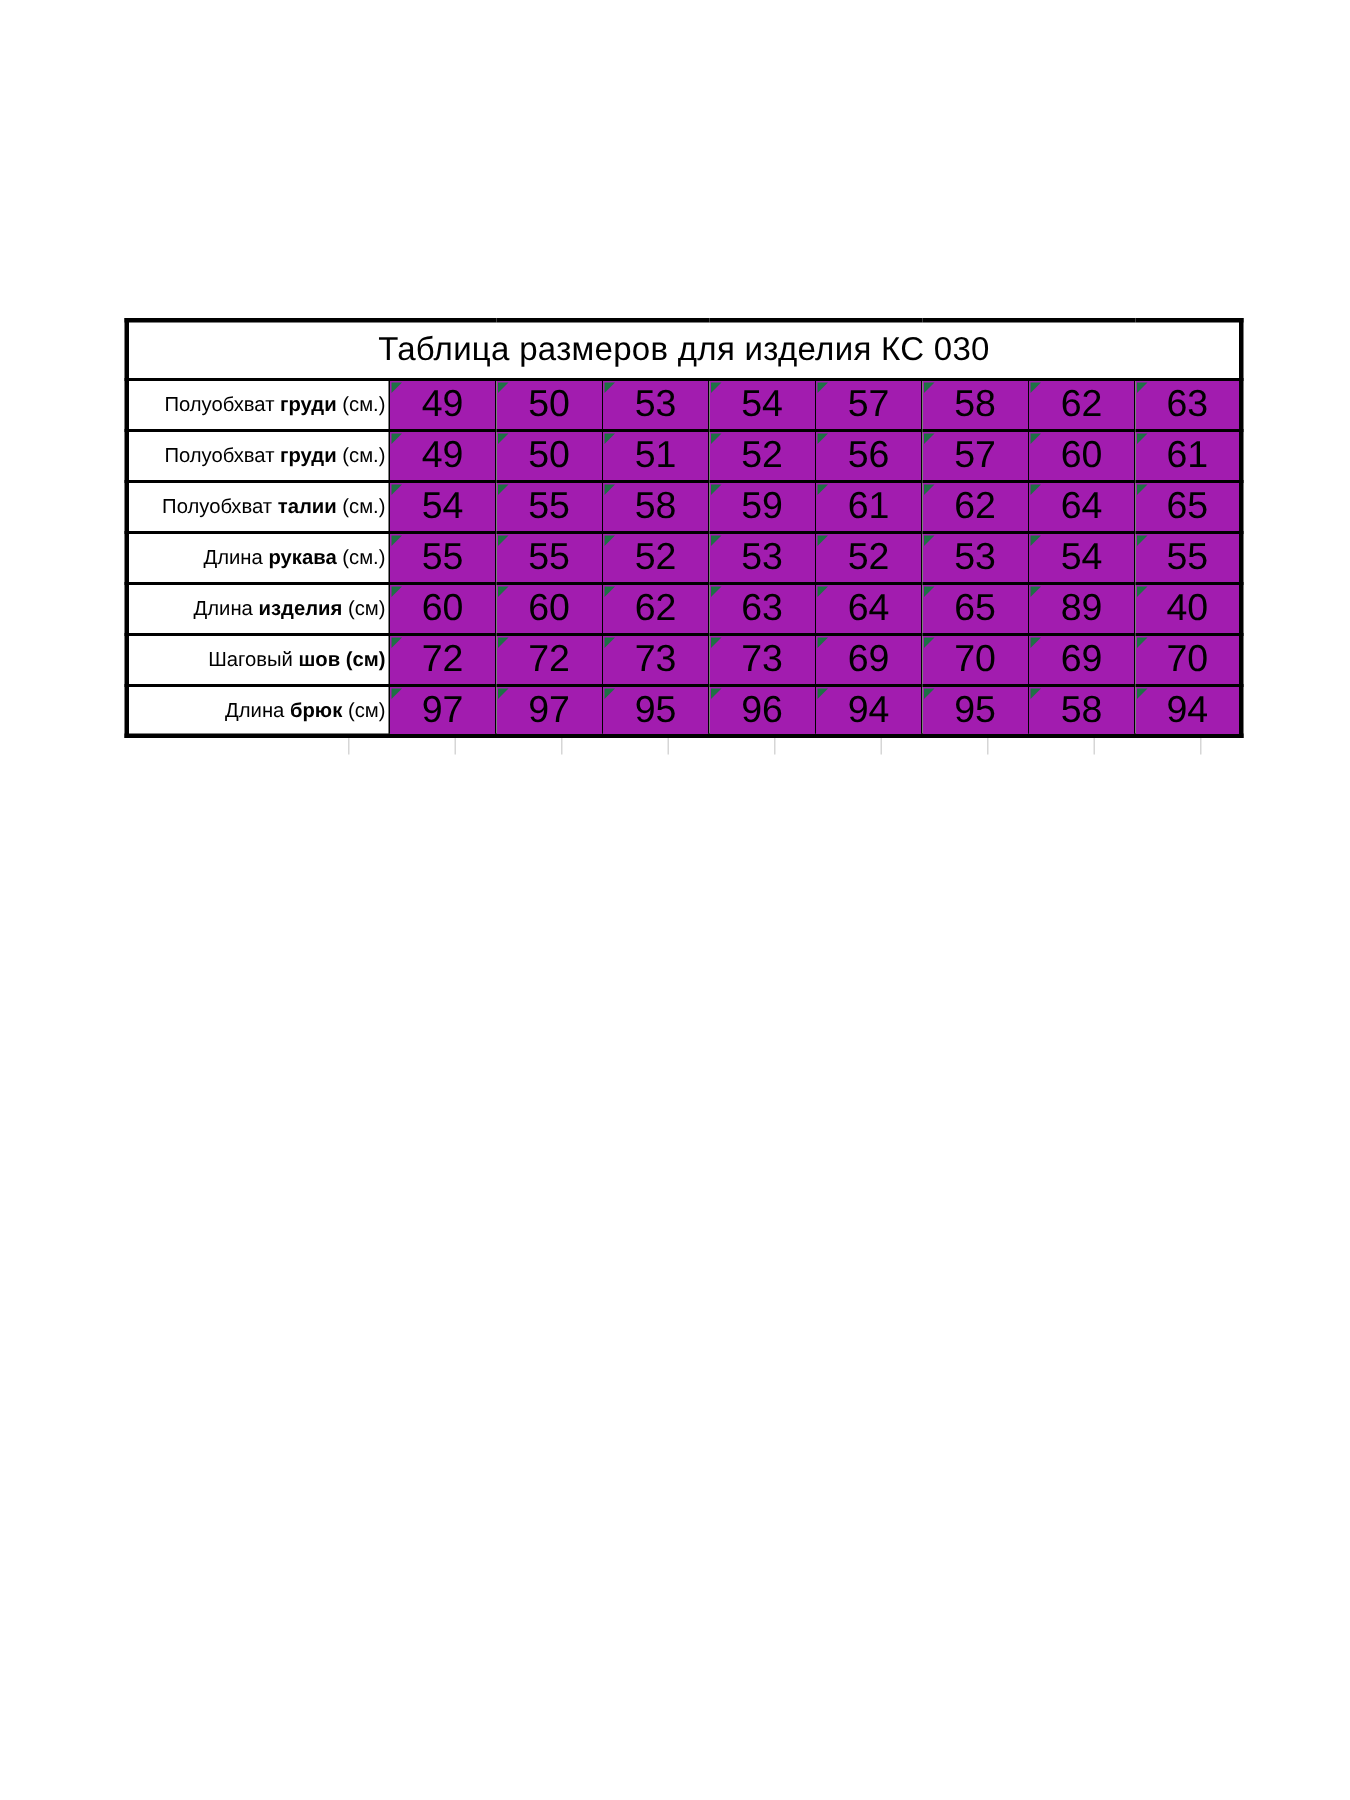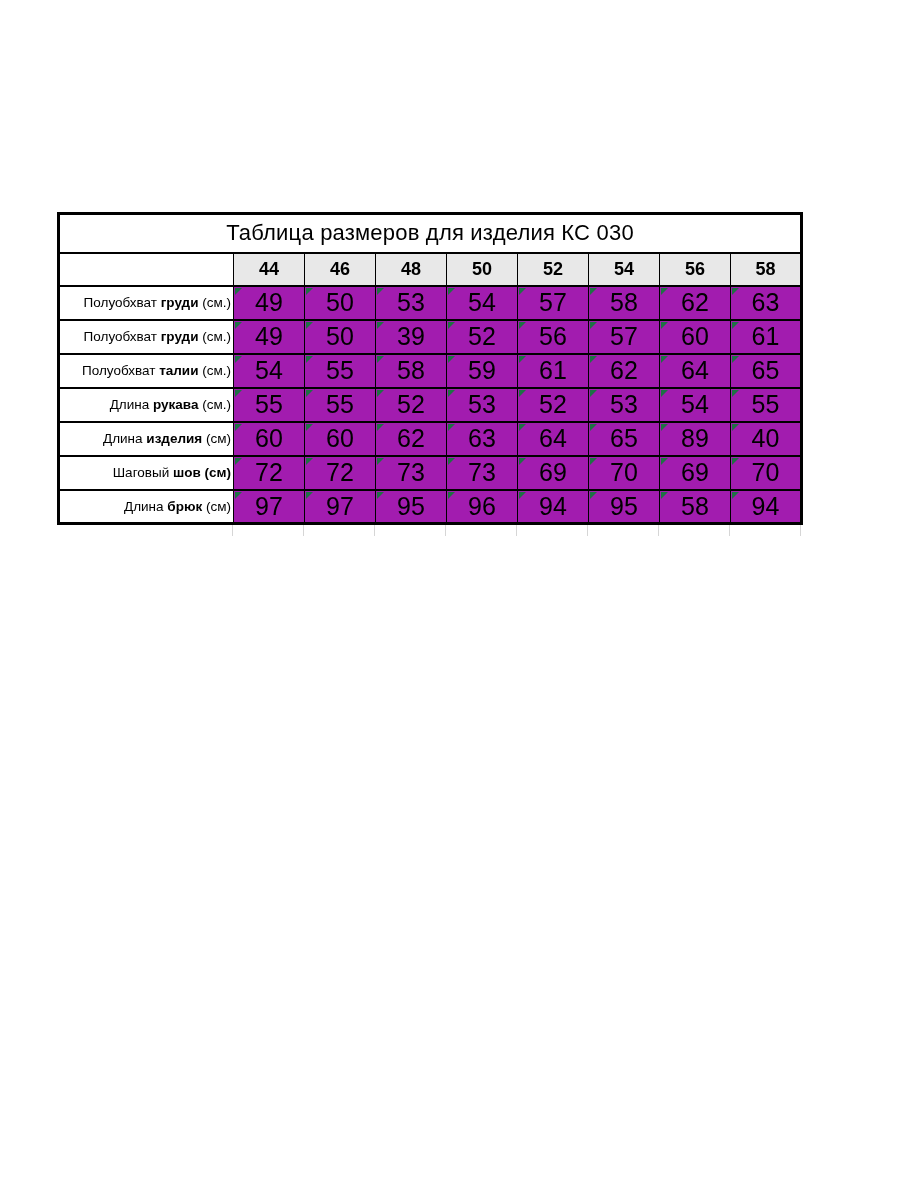--- a/index.html
+++ b/index.html
@@ -3,21 +3,21 @@
 <meta charset="utf-8">
 <style>
   * { margin:0; padding:0; box-sizing:border-box; }
   html,body { background:#ffffff; }
   .page {
     position:relative; width:900px; height:1200px; background:#fff;
     font-family:"Liberation Sans", sans-serif; color:#000; overflow:hidden;
   }
   .table-wrap { position:absolute; left:57px; top:212px; }
 
-  table.size-table { border-collapse:collapse; table-layout:fixed; border:3px solid #000; }
+  table.size-table { border-collapse:collapse; table-layout:fixed; border:3px solid #000;margin-left:26px; }
   .size-table th, .size-table td {
     border:1px solid #000; border-top-width:2px; border-bottom-width:2px;
     overflow:hidden; vertical-align:middle;
   }
 
   tr.title-row th {
     height:39px; font-size:22px; font-weight:normal; text-align:center;
     background:#fff; letter-spacing:0.2px;
   }
   tr.sizes-row th {
@@ -57,49 +57,38 @@
           <col style="width:71px">
         <col style="width:71px">
           <col style="width:71px">
           <col style="width:71px">
           <col style="width:71px">
       </colgroup>
       <thead>
         <tr class="title-row">
           <th colspan="9">Таблица размеров для изделия КС 030</th>
         </tr>
-        <tr class="sizes-row">
-          <th class="corner"></th>
-          <th>44</th>
-          <th>46</th>
-          <th>48</th>
-          <th>50</th>
-          <th>52</th>
-          <th>54</th>
-          <th>56</th>
-          <th>58</th>
-        </tr>
       </thead>
       <tbody>
         <tr>
           <td class="label"><span>Полуобхват</span> <b>груди</b> <span>(см.)</span></td>
           <td class="num"><i class="tri"></i><span>49</span></td>
           <td class="num"><i class="tri"></i><span>50</span></td>
           <td class="num"><i class="tri"></i><span>53</span></td>
           <td class="num"><i class="tri"></i><span>54</span></td>
           <td class="num"><i class="tri"></i><span>57</span></td>
           <td class="num"><i class="tri"></i><span>58</span></td>
           <td class="num"><i class="tri"></i><span>62</span></td>
           <td class="num"><i class="tri"></i><span>63</span></td>
         </tr>
         <tr>
           <td class="label"><span>Полуобхват</span> <b>груди</b> <span>(см.)</span></td>
           <td class="num"><i class="tri"></i><span>49</span></td>
           <td class="num"><i class="tri"></i><span>50</span></td>
-          <td class="num"><i class="tri"></i><span>39</span></td>
+          <td class="num"><i class="tri"></i><span>51</span></td>
           <td class="num"><i class="tri"></i><span>52</span></td>
           <td class="num"><i class="tri"></i><span>56</span></td>
           <td class="num"><i class="tri"></i><span>57</span></td>
           <td class="num"><i class="tri"></i><span>60</span></td>
           <td class="num"><i class="tri"></i><span>61</span></td>
         </tr>
         <tr>
           <td class="label"><span>Полуобхват</span> <b>талии</b> <span>(см.)</span></td>
           <td class="num"><i class="tri"></i><span>54</span></td>
           <td class="num"><i class="tri"></i><span>55</span></td>

